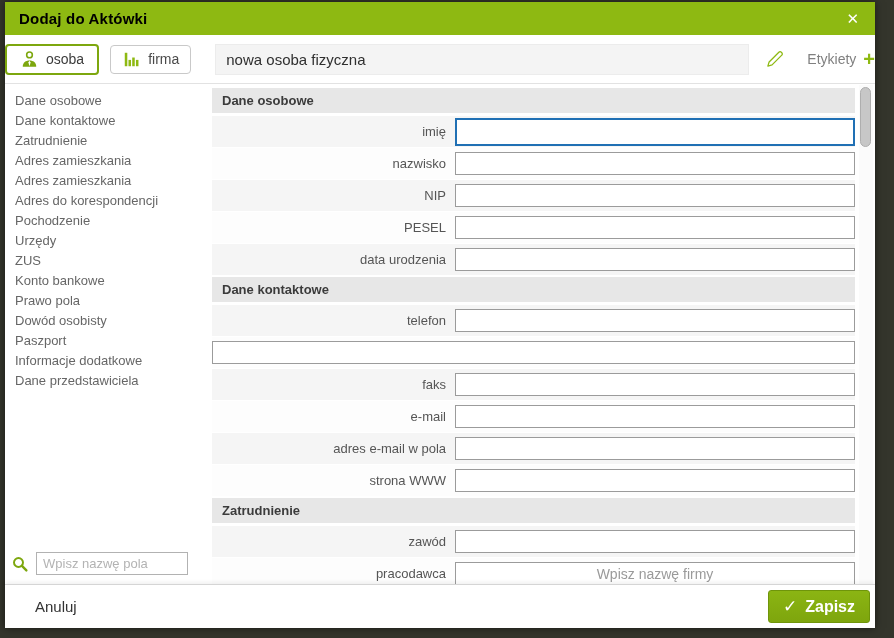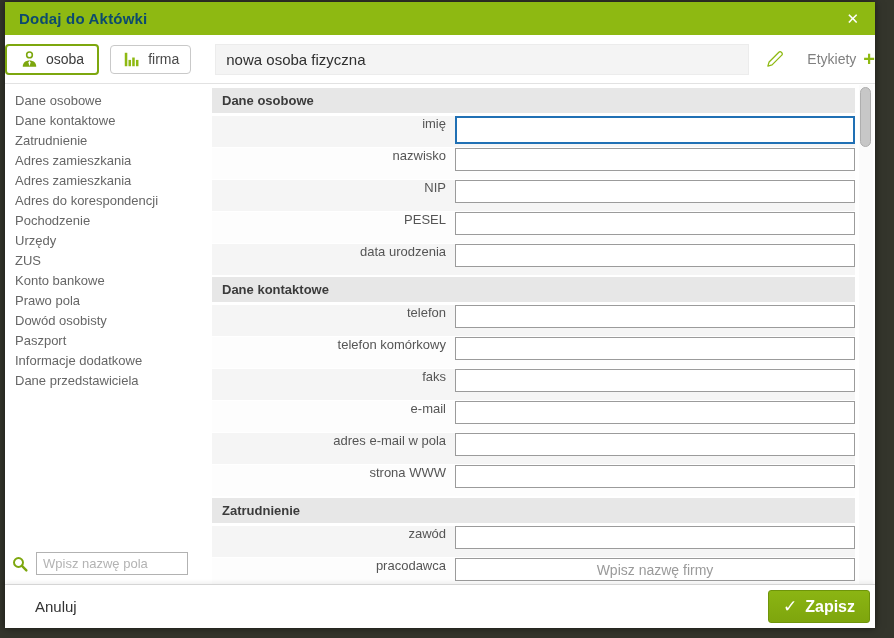--- a/index.html
+++ b/index.html
@@ -19,21 +19,21 @@
     position:absolute;left:5px;top:2px;width:870px;height:626px;
     background:#fff;display:flex;flex-direction:column;
     box-shadow:0 0 8px rgba(0,0,0,.5);
   }
   
   .titlebar{
     height:33px;background:var(--green);flex:0 0 33px;
     display:flex;align-items:center;justify-content:space-between;
     padding:0 12px 0 14px;
   }
-  .titlebar .title{color:#0c4a6e;font-size:15px;font-weight:bold;letter-spacing:.2px;}
+  .titlebar .title{color:#000000;font-size:15px;font-weight:bold;letter-spacing:.2px;}
   .titlebar .close{
     color:#fff;font-size:15px;font-weight:900;cursor:pointer;line-height:1;
     padding:2px 4px;
   }
   
   .toolbar{
     height:49px;flex:0 0 49px;background:#fff;border-bottom:1px solid #e2e2e2;
     display:flex;align-items:center;
   }
   .type-btn{
@@ -70,21 +70,21 @@
   .content{
     flex:1 1 auto;position:relative;overflow:hidden;
     padding:4px 20px 0 0;
   }
   .section-header{
     height:25px;line-height:25px;background:#e7e7e7;color:#3b3b3b;
     font-size:13px;font-weight:bold;padding:0 10px;margin-bottom:3px;
   }
   .section{margin-bottom:2px;}
   .row{
-    display:flex;height:31px;margin-bottom:1px;
+    display:flex;align-items:center;height:31px;margin-bottom:1px;
   }
   .section .row:nth-of-type(odd){background:#f5f5f5;}
   .section .row:nth-of-type(even){background:#fdfdfd;}
   .row .field-label{
     width:243px;text-align:right;padding-right:9px;font-size:13px;color:#555;
     white-space:nowrap;flex:0 0 243px;
   }
   .row .field-input{
     flex:1 1 auto;height:23px;border:1px solid #9b9b9b;background:#fff;
     font-family:inherit;font-size:14px;color:#333;padding:0 6px;outline:none;
@@ -220,21 +220,20 @@
     <input class="field-input" type="text" style="">
   </div>
         </div>
         <div class="section">
     <h3 class="section-header">Dane kontaktowe</h3>
   <div class="row">
     <span class="field-label">telefon</span>
     <input class="field-input" type="text" style="">
   </div>
           <div class="row">
-    <span class="field-label">telefon komórkowy</span>
     <input class="field-input" type="text" style="">
   </div>
           <div class="row">
     <span class="field-label">faks</span>
     <input class="field-input" type="text" style="">
   </div>
           <div class="row">
     <span class="field-label">e-mail</span>
     <input class="field-input" type="text" style="">
   </div>

